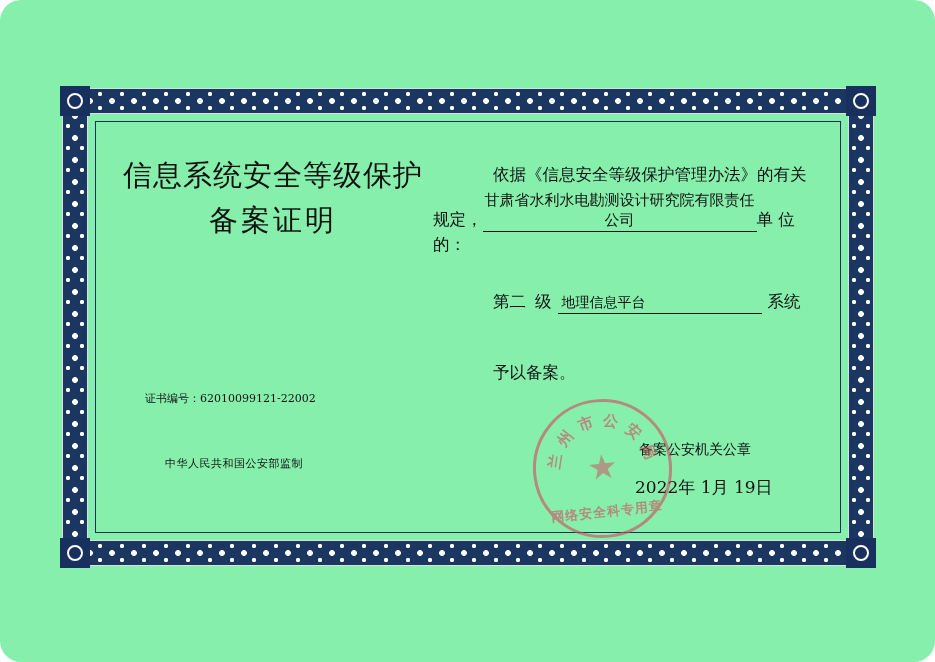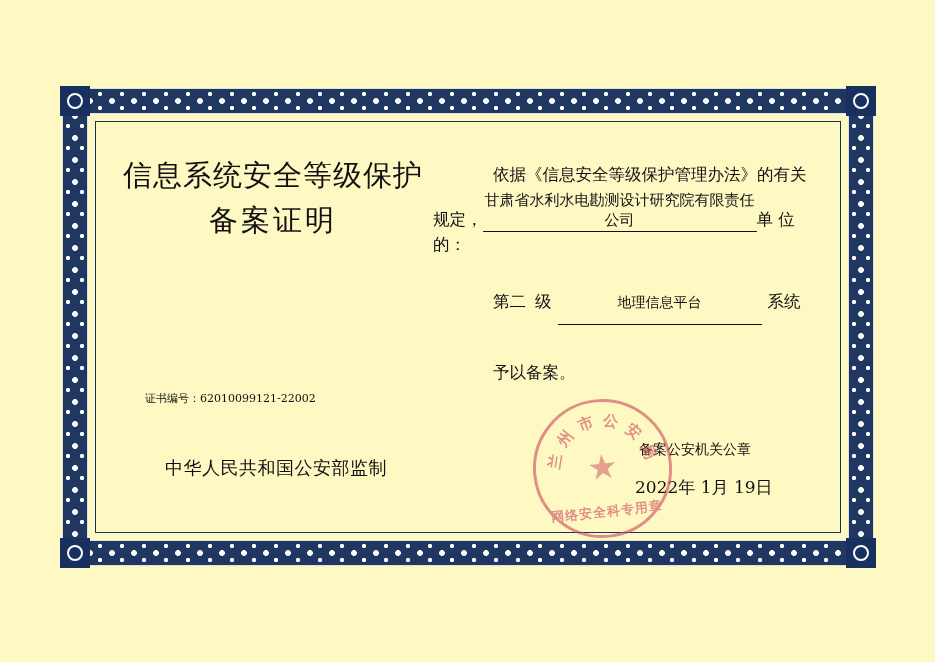--- a/index.html
+++ b/index.html
@@ -11,21 +11,22 @@
     width: 935px;
     height: 662px;
     overflow: hidden;
     font-family: "Liberation Serif", serif;
     color: #1a1a1a;
   }
   #certificate {
     position: relative;
     width: 935px;
     height: 662px;
-    background: #fef9c3;
+    background: #86efac;
+    border-radius: 21px;
   }
 
   
   .border-outer {
     position: absolute;
     left: 62px;
     top: 88px;
     width: 812px;
     height: 478px;
     box-sizing: border-box;
@@ -142,21 +143,21 @@
     font-family: "DejaVu Serif", serif;
     font-size: 11px;
     color: #111;
     white-space: nowrap;
   }
   .issuer {
     position: absolute;
     left: 62px;
     top: 328px;
     font-family: "DejaVu Serif", serif;
-    font-size: 18px;
+    font-size: 11px;
     letter-spacing: 0.5px;
     color: #111;
     white-space: nowrap;
   }
 
   
   .right-col {
     position: absolute;
     left: 330px;
     top: 0;
@@ -211,24 +212,24 @@
     color: #111;
     white-space: nowrap;
   }
   .level-row .lvl {
     letter-spacing: 5px;
     padding-right: 4px;
   }
   .sys-name {
     display: inline-block;
     min-width: 196px;
-    text-align: center;
+    text-align: left;
     font-size: 14px;
     border-bottom: 1.2px solid #111;
-    padding: 0 4px 12px 4px;
+    padding: 0 4px 1px 4px;
     margin: 0 6px;
   }
 
   .para-4 {
     position: absolute;
     left: 60px;
     top: 228px;
     font-family: "DejaVu Serif", serif;
     font-size: 16.5px;
     color: #111;

